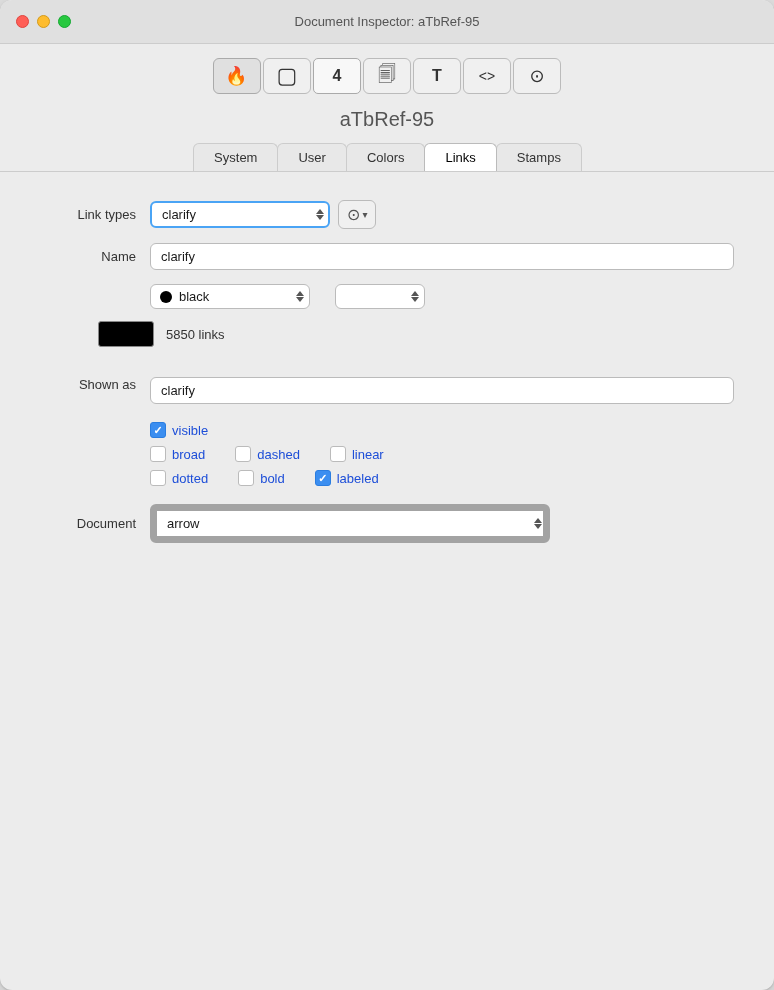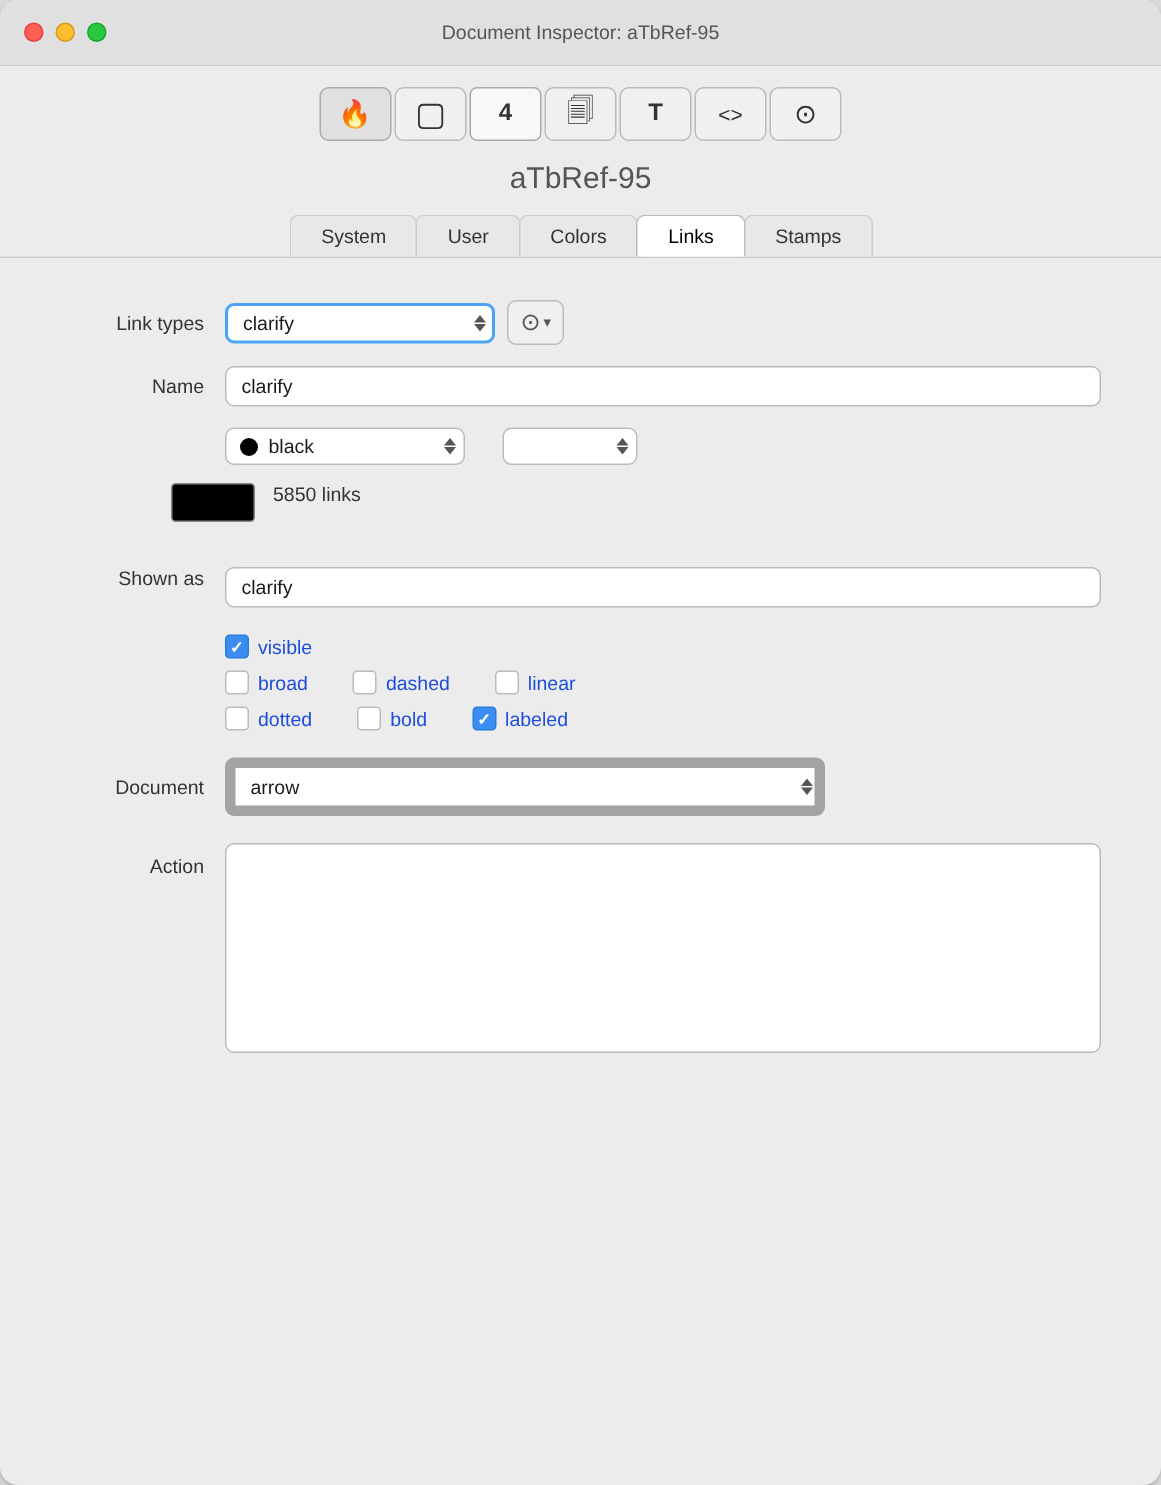--- a/index.html
+++ b/index.html
@@ -264,23 +264,24 @@
       font-size: 13px;
       color: #1a1a1a;
       cursor: pointer;
       outline: none;
       min-width: 160px;
     }
 
     
     .links-row {
       display: flex;
+      align-items: center;
       gap: 12px;
       margin-bottom: 14px;
-      margin-left: 74px;
+      margin-left: 58px;
     }
     .color-swatch {
       width: 56px;
       height: 26px;
       background: #000;
       border: 1px solid #888;
       border-radius: 3px;
       display: inline-block;
     }
     .links-count {
@@ -536,19 +537,15 @@
         <select class="connector-select">
           <option>arrow</option>
         </select>
         <div style="position:absolute; right:8px; pointer-events:none; display:flex; flex-direction:column; gap:1px;">
           <div style="width:0;height:0;border-left:4px solid transparent;border-right:4px solid transparent;border-bottom:5px solid #555;"></div>
           <div style="width:0;height:0;border-left:4px solid transparent;border-right:4px solid transparent;border-top:5px solid #555;"></div>
         </div>
       </div>
     </div>
 
-    <div class="action-row">
-      <span class="form-label" style="padding-top: 8px;">Action</span>
-      <textarea class="action-textarea" style=""></textarea>
-    </div>
 
   </div>
 </div>
 
 </body></html>

